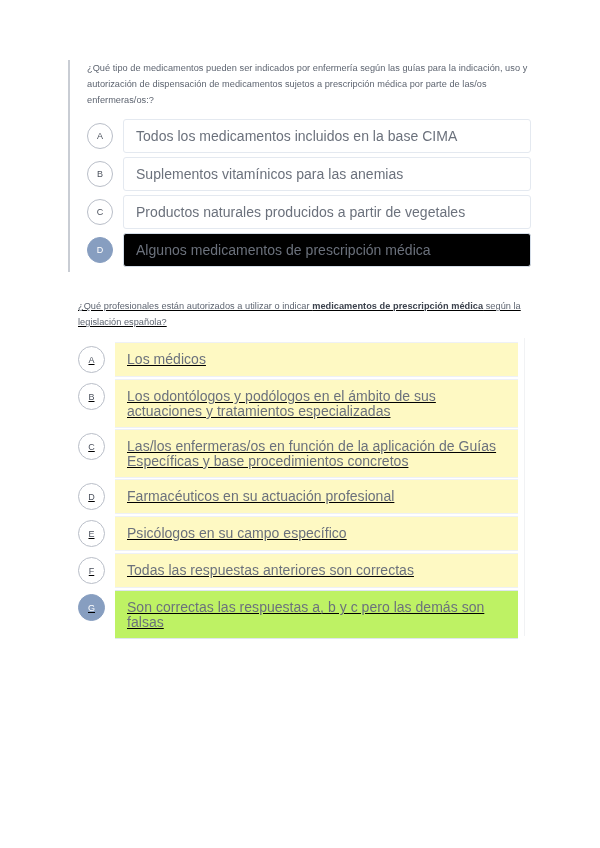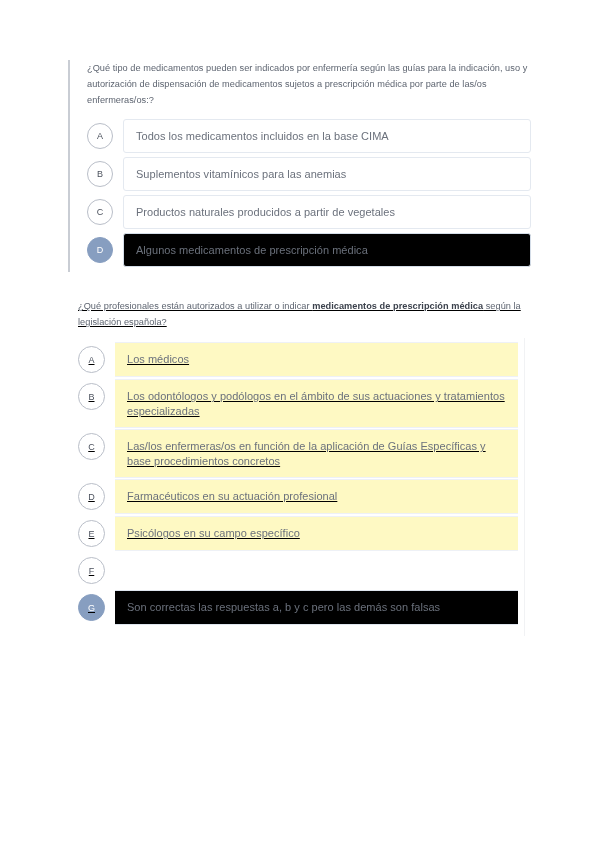--- a/index.html
+++ b/index.html
@@ -90,21 +90,21 @@
     color: #ffffff;
   }
 
   .option-body {
     flex: 1 1 auto;
     margin-left: 10px;
     box-sizing: border-box;
     padding: 9px 10px 9px 12px;
     min-height: 34px;
     color: #6b717c;
-    font-size: 11px;
+    font-size: 14px;
     line-height: 14.5px;
     letter-spacing: 0.03px;
   }
 
   
   .q1-row .option-body {
     border: 1px solid #e4e9f0;
     border-radius: 3px;
     background: #ffffff;
   }
@@ -135,21 +135,21 @@
   .q2-options {
     margin-top: 12px;
     width: 440px;
   }
   .q2-row .option-body {
     border-top: 1px solid #eef1f6;
     border-bottom: 1px solid #eef1f6;
     background: #fef9c3;
   }
   .q2-row.is-selected .option-body {
-    background: #000000;
+    background: #bef264;
     border-color: #dfe6ef;
     padding-left: 12px;
   }
   .q2-row + .q2-row {
     margin-top: 1px;
   }
   .q2-row .bubble {
     width: 27px;
     height: 27px;
   }
@@ -222,20 +222,21 @@
         <div class="option-body">Farmacéuticos en su actuación profesional</div>
       </div>
 
       <div class="option-row q2-row">
         <div class="bubble">E</div>
         <div class="option-body">Psicólogos en su campo específico</div>
       </div>
 
       <div class="option-row q2-row">
         <div class="bubble">F</div>
+        <div class="option-body">Todas las respuestas anteriores son correctas</div>
       </div>
 
       <div class="option-row q2-row is-selected">
         <div class="bubble selected">G</div>
         <div class="option-body">Son correctas las respuestas a, b y c pero las demás son falsas</div>
       </div>
 
     </div>
   </div>
 

